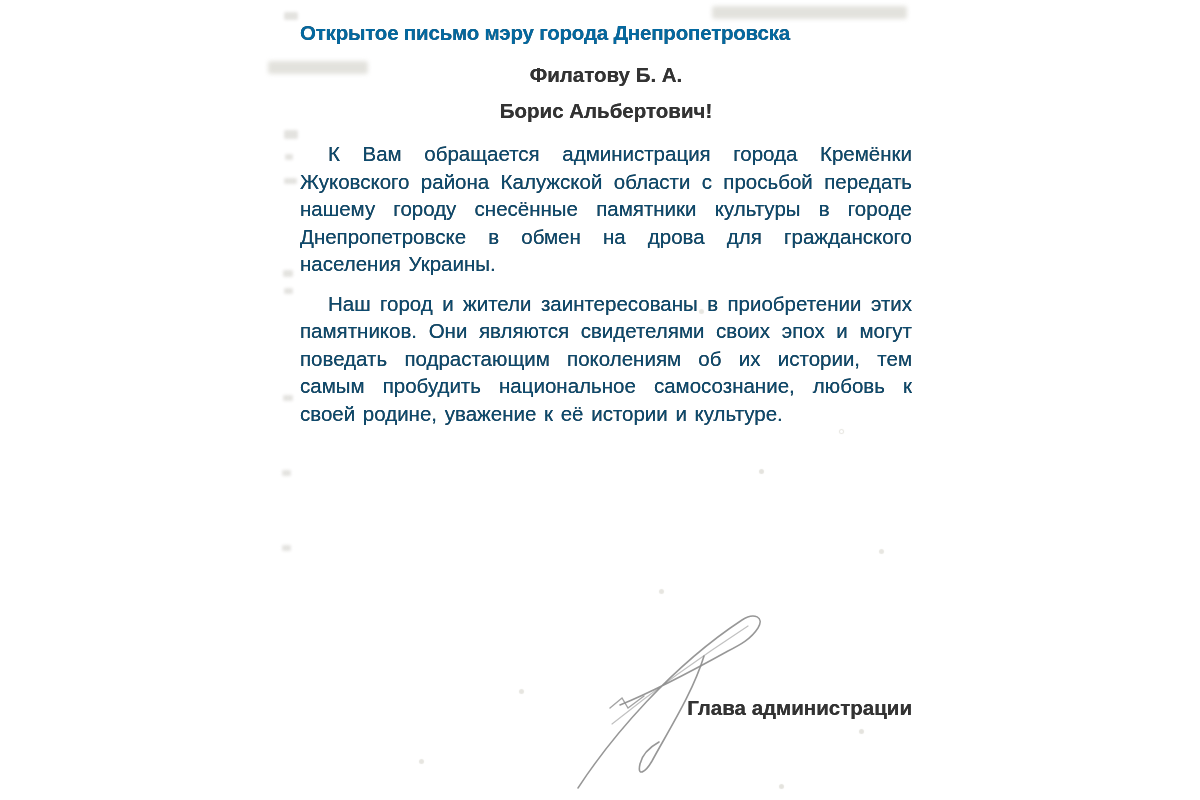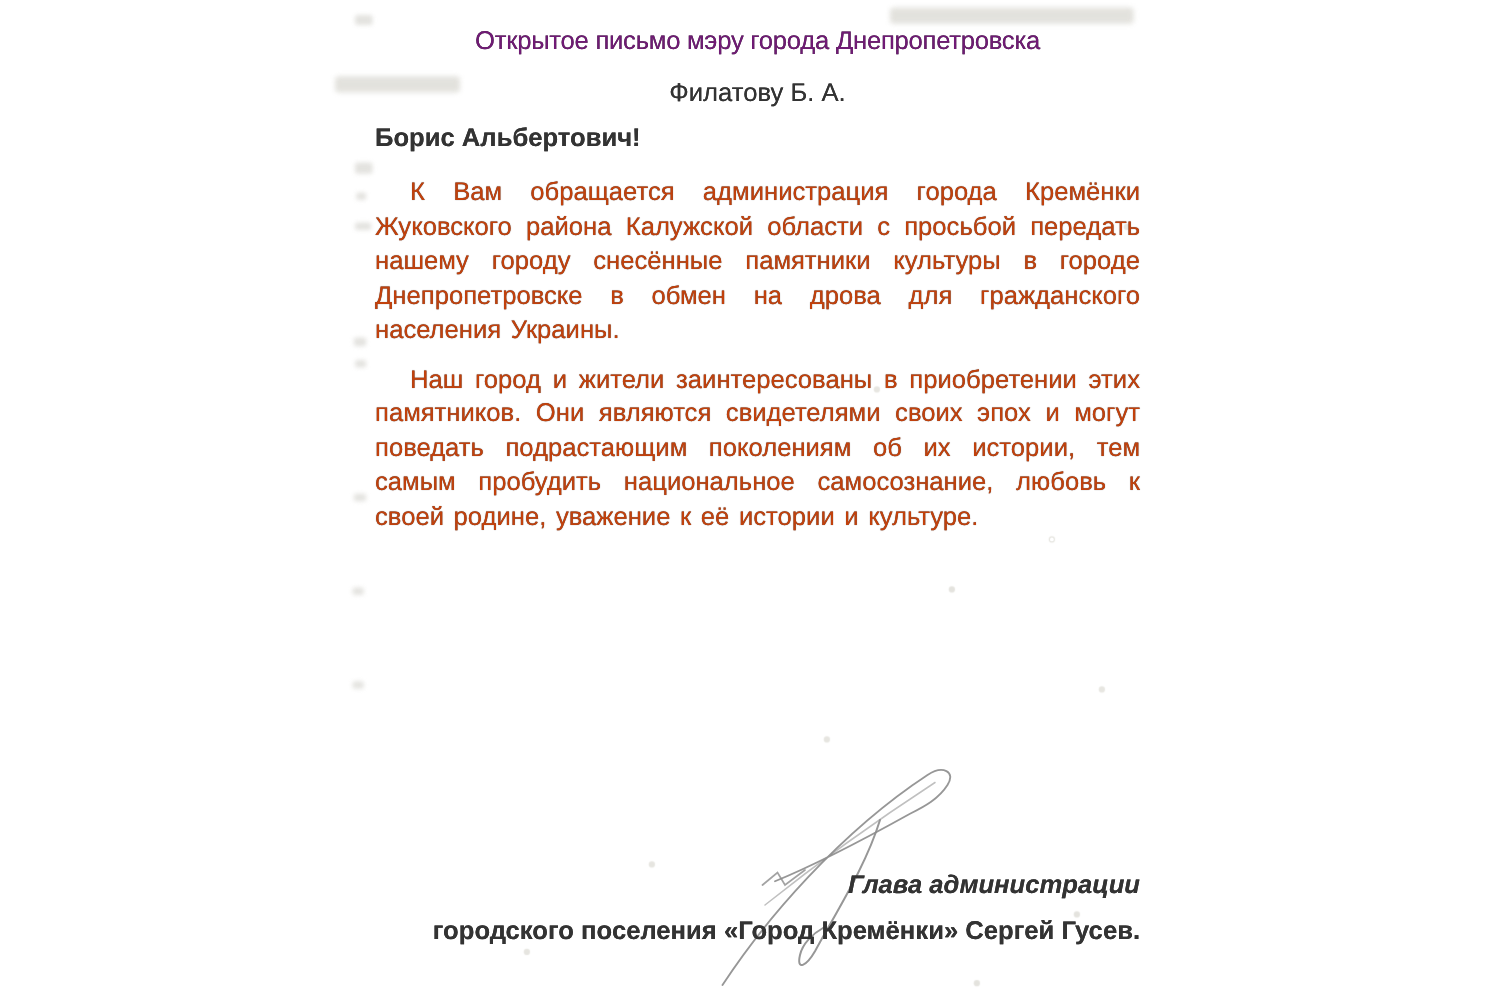--- a/index.html
+++ b/index.html
@@ -5,36 +5,36 @@
   html,body{margin:0;padding:0;background:#ffffff;}
   body{width:1200px;height:800px;overflow:hidden;
        font-family:"Liberation Sans","DejaVu Sans",sans-serif;}
 
   .sheet{position:relative;width:1200px;height:800px;background:#ffffff;
          filter:blur(0.3px);}
 
   
   .content{position:absolute;left:300px;top:20px;width:612px;color:#3a3a3a;}
 
-  .title{font-size:20.5px;line-height:26px;font-weight:400;color:#701a75;
-         text-align:center;margin:0 0 16px 0;letter-spacing:-0.2px;
+  .title{font-size:20.5px;line-height:26px;font-weight:700;color:#0369a1;
+         margin:0 0 16px 0;letter-spacing:-0.2px;
          text-shadow:0 0 .5px #333;}
-  .addressee{font-size:20.5px;line-height:26px;font-weight:400;color:#333333;
+  .addressee{font-size:20.5px;line-height:26px;font-weight:700;color:#333333;
          text-align:center;margin:0 0 10px 0;text-shadow:0 0 .5px #333;}
   .salutation{font-size:20.5px;line-height:26px;font-weight:700;color:#333333;
-         margin:0 0 16px 0;text-shadow:0 0 .5px #333;}
+         text-align:center;margin:0 0 16px 0;text-shadow:0 0 .5px #333;}
 
-  .para{font-size:20.5px;line-height:27.5px;font-weight:400;color:#c2410c;
+  .para{font-size:20.5px;line-height:27.5px;font-weight:400;color:#0c4a6e;
         text-align:justify;text-indent:28px;margin:2px 0 12px 0;
         word-spacing:2px;text-shadow:0 0 .6px #3a3a3a;}
 
   .closing{position:absolute;left:300px;top:695px;width:612px;
            text-align:right;color:#333333;font-weight:700;}
   .closing .role{font-size:20.5px;line-height:26px;margin:0 0 11px 0;
-           text-shadow:0 0 .5px #333;font-style:italic;}
+           text-shadow:0 0 .5px #333;}
   .closing .name{font-size:20.5px;line-height:26px;
            text-shadow:0 0 .5px #333;}
 
   
   .sig{position:absolute;left:552px;top:596px;width:230px;height:205px;}
   .sig path{fill:none;stroke:#8c8c8c;stroke-linecap:round;}
 
   
   .bleed{position:absolute;background:#dcdbd5;filter:blur(2px);
          border-radius:3px;opacity:.8;}
@@ -79,16 +79,15 @@
     <path d="M26,192 C60,140 120,70 190,24 C202,16 213,21 206,32
              C199,43 188,49 176,55 C140,75 100,96 68,109" stroke-width="1.5" opacity="0.9"></path>
     <path d="M60,128 C100,96 150,60 196,30" stroke-width="1.2" opacity="0.55"></path>
     <path d="M152,60 C141,96 118,132 100,165 C93,177 85,181 88,168
              C90,159 98,151 107,146" stroke-width="1.6" opacity="0.9"></path>
     <path d="M58,112 L70,102 L76,112 L92,100" stroke-width="1.4" opacity="0.8"></path>
   </svg>
 
   <div class="closing">
     <div class="role">Глава администрации</div>
-    <div class="name">городского поселения «Город Кремёнки» Сергей Гусев.</div>
   </div>
 
 </div>
 
 </body></html>

